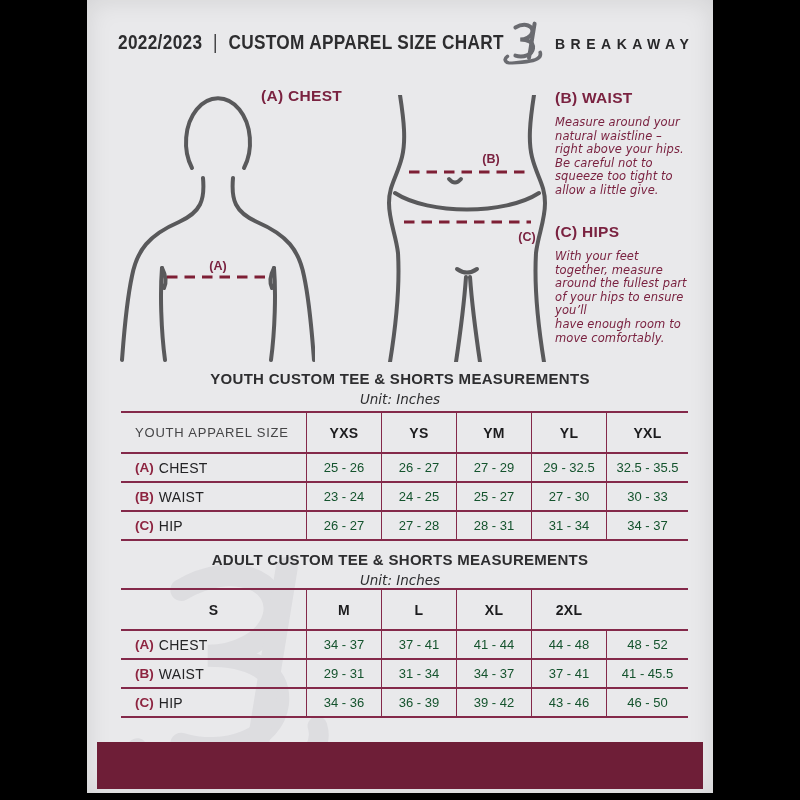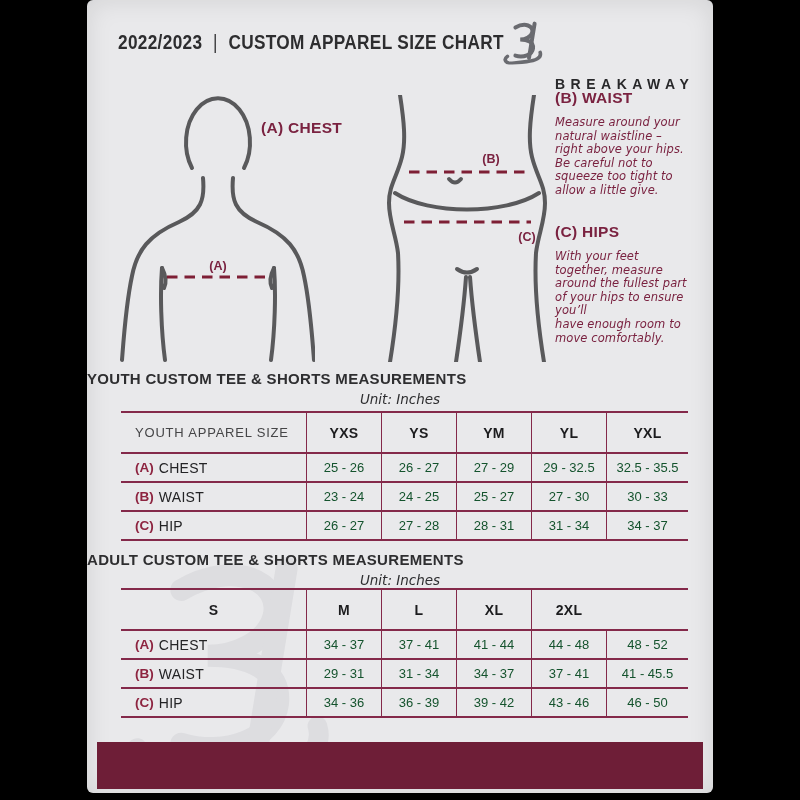--- a/index.html
+++ b/index.html
@@ -1,42 +1,42 @@
 <!DOCTYPE html>
 <html><head>
 <meta charset="utf-8">
 <style>
   html,body{margin:0;padding:0;}
   body{width:800px;height:800px;background:#000;font-family:"Liberation Sans",sans-serif;position:relative;overflow:hidden;}
   .canvas{position:absolute;left:0;top:0;width:800px;height:800px;background:#000;}
-  .page{position:absolute;left:87px;top:0;width:626px;height:793px;background:#e9e9eb;box-shadow:inset 0 0 26px rgba(0,0,0,0.10);border-radius:6px;}
+  .page{position:absolute;left:87px;top:0;width:626px;height:793px;background:#e9e9eb;box-shadow:inset 0 0 26px rgba(0,0,0,0.10);}
   .abs{position:absolute;}
 
   
   .hdr-title{left:31px;top:30px;font-size:21px;font-weight:bold;color:#2d2d2f;letter-spacing:.4px;white-space:nowrap;transform:scaleX(.82);transform-origin:left center;}
   .hdr-sep{font-weight:normal;color:#3a3a3c;margin:0 13px;}
   .logo{left:414px;top:19px;width:48px;height:46px;color:#6a6b70;}
-  .brand{left:468px;top:36px;font-size:14px;font-weight:bold;letter-spacing:5.5px;color:#28282a;white-space:nowrap;margin-top:40px;}
+  .brand{left:468px;top:36px;font-size:14px;font-weight:bold;letter-spacing:5.5px;color:#28282a;white-space:nowrap;}
 
   
   .guide h3{margin:0;font-size:15.5px;font-weight:bold;color:#7a2240;letter-spacing:.3px;}
   .guide p{margin:9px 0 0 0;font:italic 11.5px/13.6px "DejaVu Sans",sans-serif;color:#7a2240;white-space:pre-line;letter-spacing:.1px;}
-  .g-chest{left:174px;top:87px;width:132px;margin-top:32px;}
+  .g-chest{left:174px;top:87px;width:132px;}
   .g-waist{left:468px;top:89px;width:148px;}
   .g-hips{left:468px;top:223px;width:152px;}
 
   .fig{color:#59595b;}
   .fig-torso{left:30px;top:82px;width:198px;height:280px;}
   .fig-waist{left:300px;top:95px;width:160px;height:267px;}
   .fig path{fill:none;stroke:#59595b;stroke-width:4;stroke-linecap:round;}
   .fig .dash{stroke:#7e1f35;stroke-width:3.2;stroke-dasharray:10.5 7;stroke-linecap:butt;}
   .fig text{font-family:"Liberation Sans",sans-serif;font-size:12.5px;font-weight:bold;fill:#7a2240;}
 
   
-  .sec-title{left:0;right:0;text-align:left;font-size:15px;font-weight:bold;color:#2e2e30;letter-spacing:.3px;}
+  .sec-title{left:0;right:0;text-align:center;font-size:15px;font-weight:bold;color:#2e2e30;letter-spacing:.3px;}
   .sec-unit{left:0;right:0;text-align:center;font:italic 13.5px "DejaVu Sans",sans-serif;color:#2e2e30;}
 
   
   .mtable{left:34px;width:567px;border-bottom:2px solid #84294a;}
   .tr{display:grid;grid-template-columns:185px 75px 75px 75px 75px 82px;border-top:2px solid #84294a;box-sizing:border-box;}
   .tr.thead{height:41px;}
   .tr.tdata{height:29px;}
   .tc{display:flex;align-items:center;justify-content:center;box-sizing:border-box;}
   .tc + .tc{border-left:1.5px solid #84294a;}
   .tc.label{justify-content:flex-start;padding-left:14px;}

